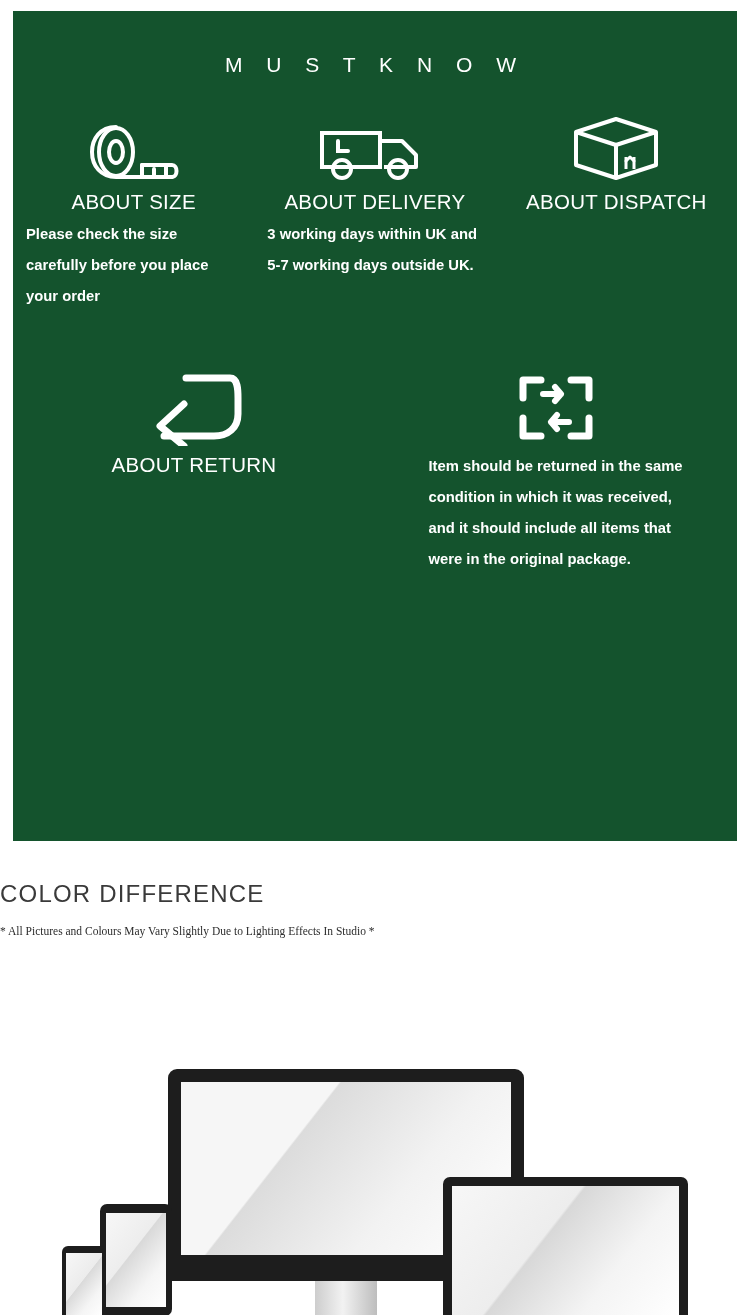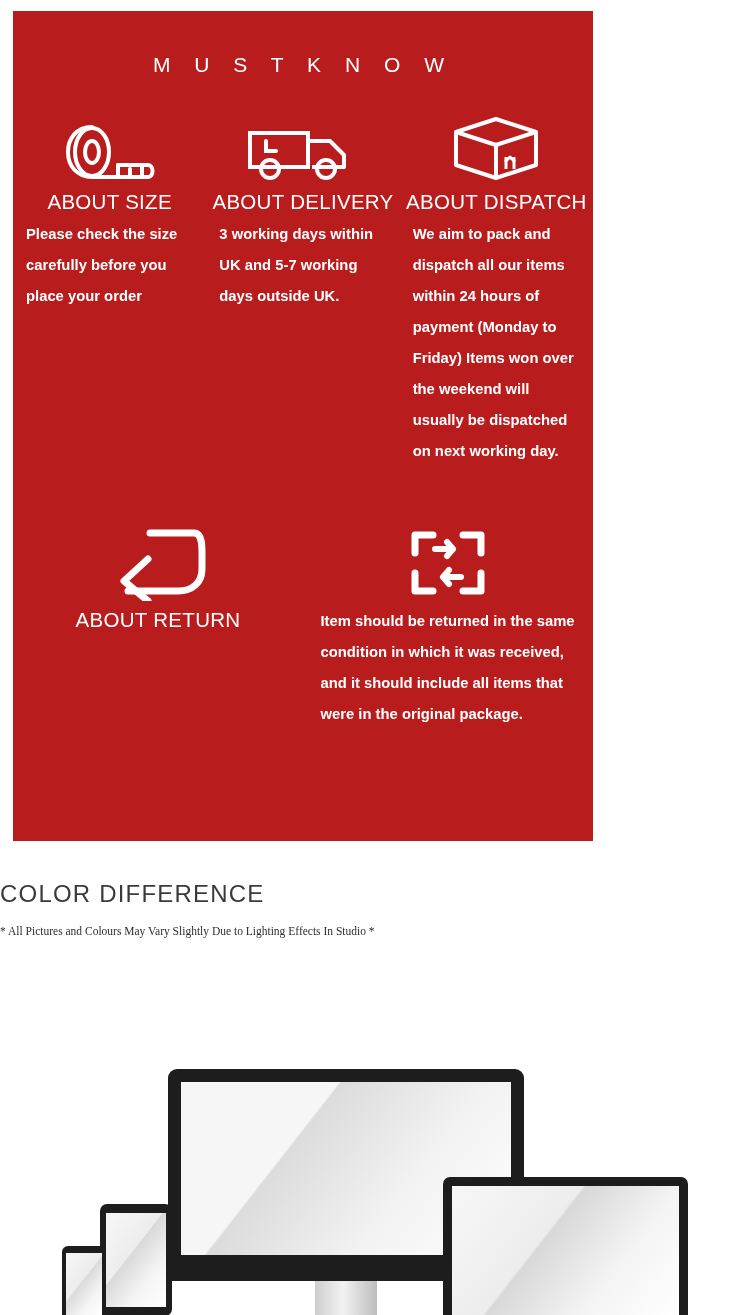--- a/index.html
+++ b/index.html
@@ -15,23 +15,23 @@
     height: 1315px;
     overflow: hidden;
     background: #ffffff;
   }
 
   
   .must-know {
     position: absolute;
     left: 13px;
     top: 11px;
-    width: 580px;
+    width: 724px;
     height: 830px;
-    background: #b91c1c;
+    background: #14532d;
   }
   .mk-title {
     text-align: center;
     color: #ffffff;
     font-size: 21px;
     letter-spacing: 9px;
     font-weight: 400;
     margin-top: 42px;
   }
 
@@ -210,21 +210,20 @@
         <div class="icon-wrap">
           <svg width="92" height="70" viewBox="0 0 92 70" fill="none" stroke="#ffffff" stroke-width="4">
             <path d="M46 6 L86 19 L86 52 L46 65 L6 52 L6 19 Z" stroke-linejoin="round"></path>
             <path d="M6 19 L46 32 L86 19" stroke-linejoin="round"></path>
             <path d="M46 32 L46 65"></path>
             <path d="M56 44 L56 56 M64 44 L64 56" stroke-width="3"></path>
             <path d="M56 48 L60 44 L64 48" stroke-width="3" stroke-linejoin="round" stroke-linecap="round"></path>
           </svg>
         </div>
         <div class="cell-heading">ABOUT DISPATCH</div>
-        <div class="cell-body">We aim to pack and dispatch all our items within 24 hours of payment (Monday to Friday) Items won over the weekend will usually be dispatched on next working day.</div>
       </div>
     </div>
 
     <div class="row row-2">
 
       <div class="cell">
         <div class="icon-wrap">
           <svg width="100" height="76" viewBox="0 0 100 76" fill="none" stroke="#ffffff" stroke-width="7">
             <path d="M42 8 L86 8 C94 8 94 20 94 28 L94 44 C94 58 84 66 70 66 L20 66" stroke-linecap="round" stroke-linejoin="round"></path>
             <path d="M40 44 L16 66 L40 86" stroke-linecap="round" stroke-linejoin="round" transform="translate(0,-10)"></path>

